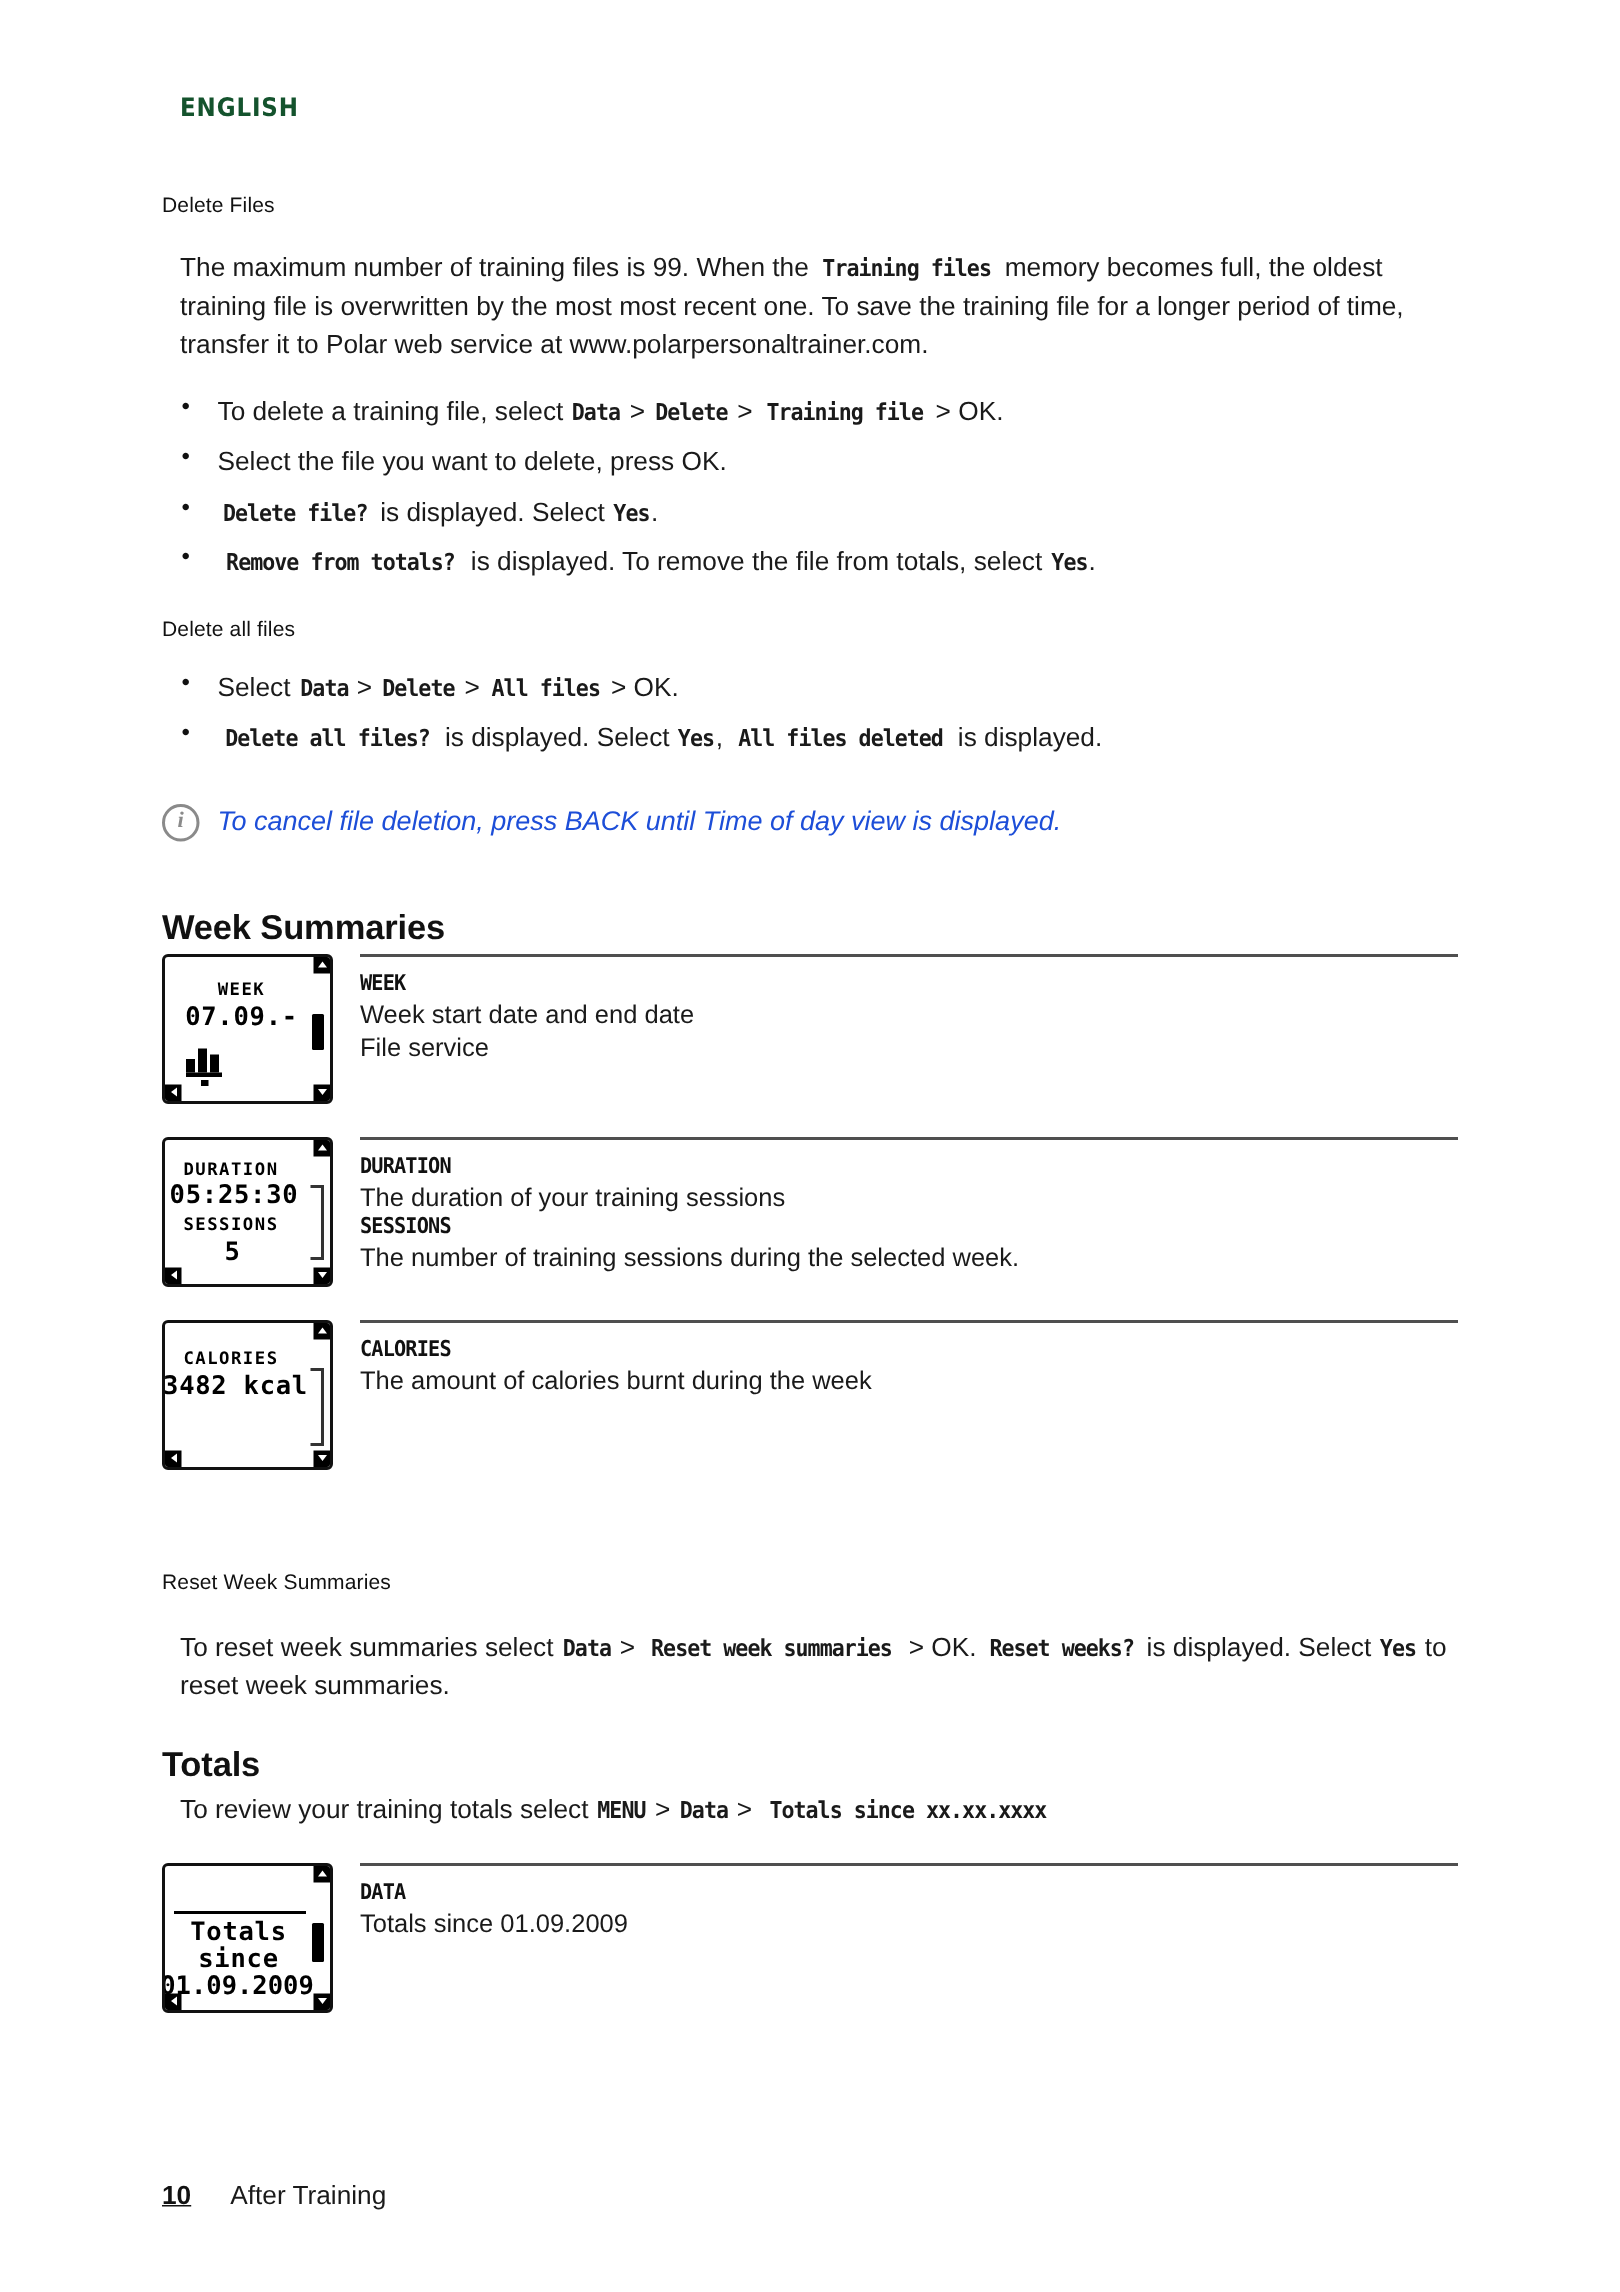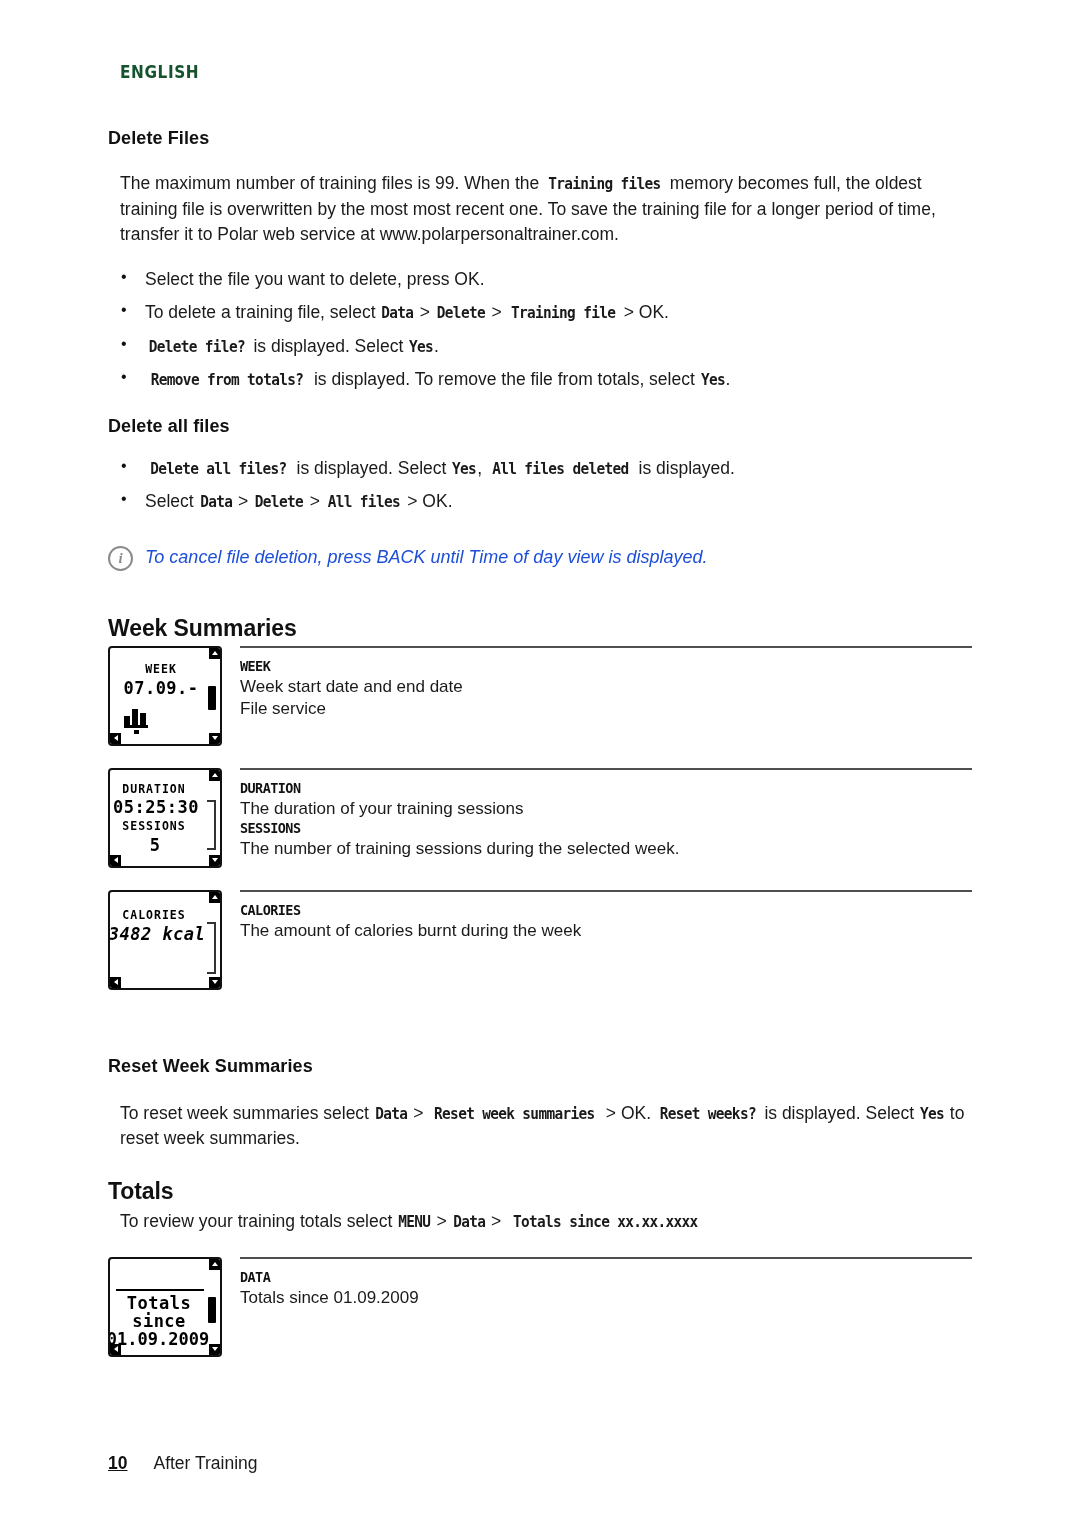--- a/index.html
+++ b/index.html
@@ -26,22 +26,22 @@
   .lang-label {
     font-size: 17px;
     font-weight: bold;
     letter-spacing: 0.6px;
     color: #14532d;
     margin: 0 0 46px 12px;
     font-family: "DejaVu Sans Condensed", "Liberation Sans", sans-serif;
   }
 
   .h-sub {
-    font-size: 18px;
-    font-weight: bold;
+    font-size: 14px;
+    font-weight: normal;
     margin: 0 0 22px 0;
     letter-spacing: 0.1px;
   }
 
   .h-major {
     font-size: 23px;
     font-weight: bold;
     margin: 0 0 4px 0;
     letter-spacing: -0.1px;
   }
@@ -280,35 +280,35 @@
 
 <div class="page">
 
   <div class="lang-label">ENGLISH</div>
 
   <h3 class="h-sub">Delete Files</h3>
 
   <p class="body"><span>The maximum number of training files is 99. When the </span><span class="kw">Training files</span><span> memory becomes full, the oldest training file is overwritten by the most most recent one. To save the training file for a longer period of time, transfer it to Polar web service at www.polarpersonaltrainer.com.</span></p>
 
   <ul class="bullets">
+    <li><span>To delete a training file, select </span><span class="kw">Data</span><span> &gt; </span><span class="kw">Delete</span><span> &gt; </span><span class="kw">Training file</span><span> &gt; OK.</span></li>
+
     <li><span>Select the file you want to delete, press OK.</span></li>
-
-    <li><span>To delete a training file, select </span><span class="kw">Data</span><span> &gt; </span><span class="kw">Delete</span><span> &gt; </span><span class="kw">Training file</span><span> &gt; OK.</span></li>
 
     <li><span class="kw">Delete file?</span><span> is displayed. Select </span><span class="kw">Yes</span><span>.</span></li>
 
     <li><span class="kw">Remove from totals?</span><span> is displayed. To remove the file from totals, select </span><span class="kw">Yes</span><span>.</span></li>
   </ul>
 
   <h3 class="h-sub" style="margin-top:24px;margin-bottom:18px;">Delete all files</h3>
 
   <ul class="bullets">
+    <li><span>Select </span><span class="kw">Data</span><span> &gt; </span><span class="kw">Delete</span><span> &gt; </span><span class="kw">All files</span><span> &gt; OK.</span></li>
+
     <li><span class="kw">Delete all files?</span><span> is displayed. Select </span><span class="kw">Yes</span><span>, </span><span class="kw">All files deleted</span><span> is displayed.</span></li>
-
-    <li><span>Select </span><span class="kw">Data</span><span> &gt; </span><span class="kw">Delete</span><span> &gt; </span><span class="kw">All files</span><span> &gt; OK.</span></li>
   </ul>
 
   <div class="note">
     <div class="note-icon">
         <span>i</span>
       </div>
     <div class="note-text">To cancel file deletion, press BACK until Time of day view is displayed.</div>
   </div>
 
   <h2 class="h-major">Week Summaries</h2>
@@ -355,21 +355,21 @@
     </div>
   </div>
 
   <div class="feature-row">
     <div class="lcd">
       <div class="lcd-corner tr"></div>
       <div class="lcd-corner bl"></div>
       <div class="lcd-corner br"></div>
       <div class="lcd-scroll-track" style="top:30px;height:52px;"></div>
       <div class="lcd-txt lcd-label" style="top:16px;left:-22px;">CALORIES</div>
-      <div class="lcd-txt lcd-big" style="top:32px;left:-16px;font-style:italic;">3482 kcal</div>
+      <div class="lcd-txt lcd-big" style="top:32px;left:-16px;">3482 kcal</div>
     </div>
     <div class="feature-desc">
       <span class="feature-title">CALORIES</span>
       <div class="feature-line">The amount of calories burnt during the week</div>
     </div>
   </div>
 
   <div class="spacer-sm"></div>
 
   <h3 class="h-sub" style="margin-top:30px;margin-bottom:24px;">Reset Week Summaries</h3>

